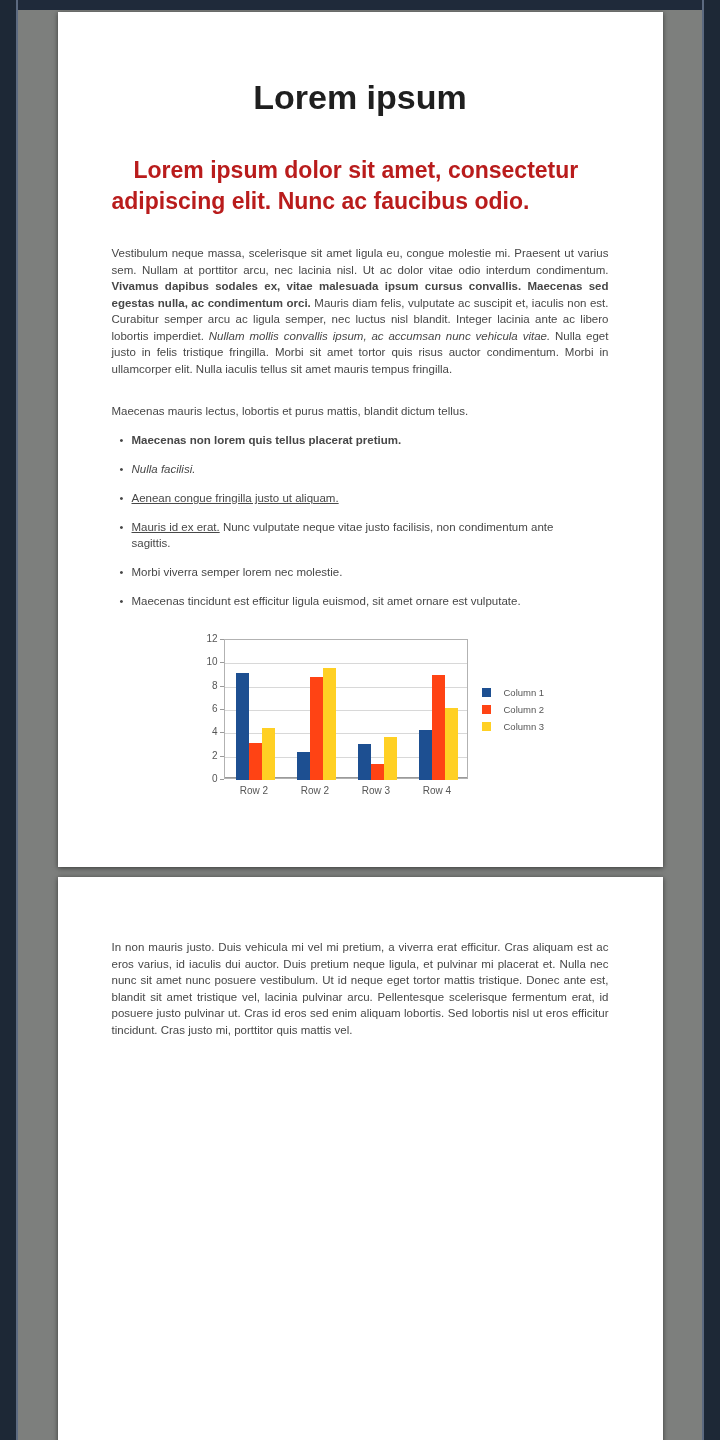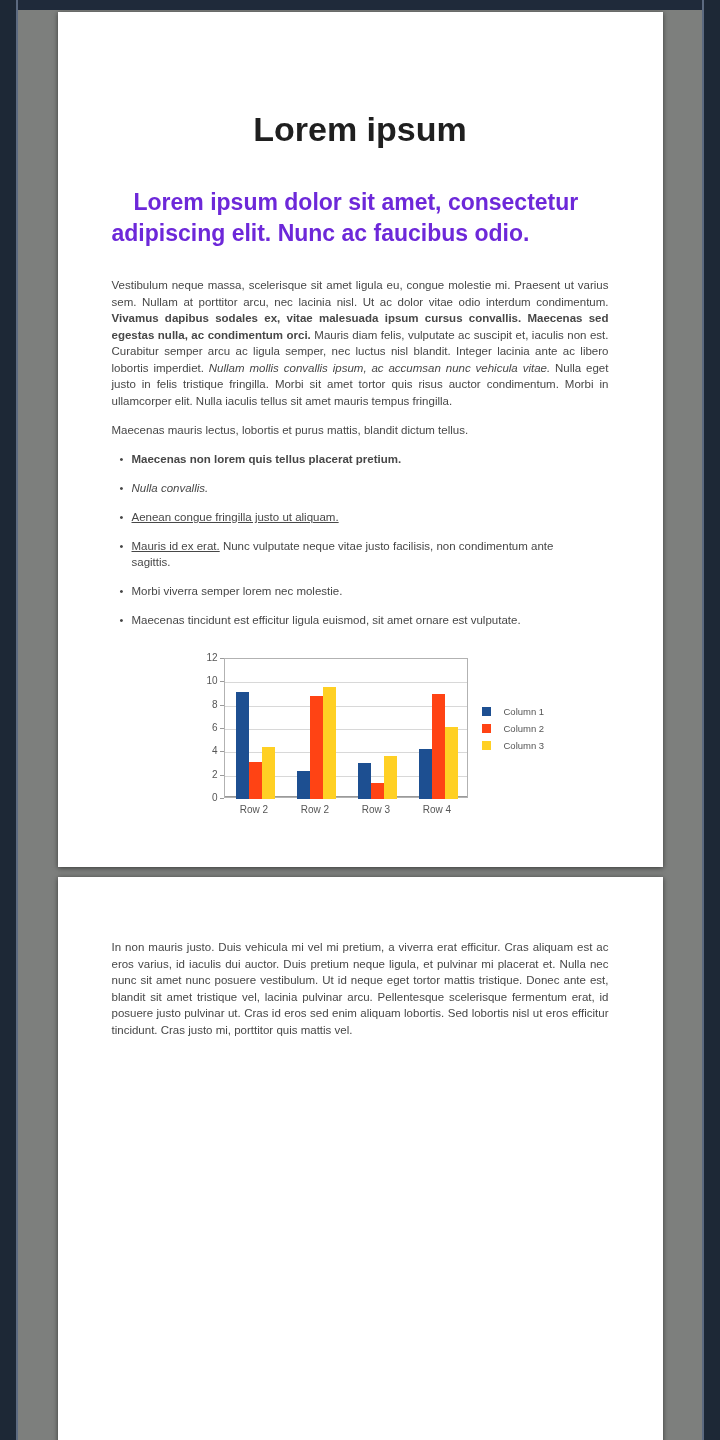--- a/index.html
+++ b/index.html
@@ -37,24 +37,24 @@
   .icon-btn { width:98px; height:74px; border:2px solid #7d8ba1; border-radius:10px; background:transparent; display:flex; align-items:center; justify-content:center; cursor:pointer; }
   .menu-glyph { display:flex; flex-direction:column; gap:5px; }
   .menu-glyph i { display:block; width:36px; height:6px; background:#8997ad; border-radius:1px; }
 
   .pdf-viewer { margin-top:14px; width:100%; flex:1; background:#7d7f7d; overflow:hidden; display:flex; flex-direction:column; align-items:center; }
   .pdf-page { width:605px; background:#ffffff; box-shadow:0 1px 5px rgba(0,0,0,.55); flex:none; position:relative; overflow:hidden; }
   .page-1 { height:855px; margin-top:2px; }
   .page-2 { height:855px; margin-top:10px; }
   .page-inner { padding:0 54px; color:#474747; }
 
-  .doc-title { margin-top:98px; text-align:center; font-size:34px; font-weight:700; color:#1f1f1f; }
-  .doc-subtitle { margin-top:38px; font-size:23px; font-weight:700; line-height:31px; color:#6d28d9; text-indent:22px; }
+  .doc-title { margin-top:66px; text-align:center; font-size:34px; font-weight:700; color:#1f1f1f; }
+  .doc-subtitle { margin-top:38px; font-size:23px; font-weight:700; line-height:31px; color:#b91c1c; text-indent:22px; }
   .doc-para { margin-top:28px; font-size:11.5px; line-height:16.5px; text-align:justify; }
-  .doc-para2 { margin-top:13px; font-size:11.5px; line-height:16px; }
+  .doc-para2 { margin-top:26px; font-size:11.5px; line-height:16px; }
   .doc-bullets { margin-top:6px; list-style:none; }
   .doc-bullets li { display:flex; margin-top:13px; font-size:11.5px; line-height:16px; }
   .doc-bullets .marker { width:20px; flex:none; text-align:center; font-size:11px; }
   .doc-bullets .btext { flex:1; padding-right:40px; }
   .run-b { font-weight:700; }
   .run-i { font-style:italic; }
   .run-u { text-decoration:underline; }
   .p2-para { margin-top:62px; font-size:11.5px; line-height:16.5px; text-align:justify; }
 
   
@@ -202,21 +202,21 @@
             <h2 class="doc-subtitle">Lorem ipsum dolor sit amet, consectetur adipiscing elit. Nunc ac faucibus odio.</h2>
             <p class="doc-para"><span>Vestibulum neque massa, scelerisque sit amet ligula eu, congue molestie mi. Praesent ut varius sem. Nullam at porttitor arcu, nec lacinia nisl. Ut ac dolor vitae odio interdum condimentum. </span><span class="run-b">Vivamus dapibus sodales ex, vitae malesuada ipsum cursus convallis. Maecenas sed egestas nulla, ac condimentum orci. </span><span>Mauris diam felis, vulputate ac suscipit et, iaculis non est. Curabitur semper arcu ac ligula semper, nec luctus nisl blandit. Integer lacinia ante ac libero lobortis imperdiet. </span><span class="run-i">Nullam mollis convallis ipsum, ac accumsan nunc vehicula vitae. </span><span>Nulla eget justo in felis tristique fringilla. Morbi sit amet tortor quis risus auctor condimentum. Morbi in ullamcorper elit. Nulla iaculis tellus sit amet mauris tempus fringilla.</span></p>
             <p class="doc-para2">Maecenas mauris lectus, lobortis et purus mattis, blandit dictum tellus.</p>
             <ul class="doc-bullets">
                 <li>
                   <span class="marker">•</span>
                   <span class="btext"><span class="run-b">Maecenas non lorem quis tellus placerat pretium.</span></span>
                 </li>
                 <li>
                   <span class="marker">•</span>
-                  <span class="btext"><span class="run-i">Nulla convallis.</span></span>
+                  <span class="btext"><span class="run-i">Nulla facilisi.</span></span>
                 </li>
                 <li>
                   <span class="marker">•</span>
                   <span class="btext"><span class="run-u">Aenean congue fringilla justo ut aliquam.</span></span>
                 </li>
                 <li>
                   <span class="marker">•</span>
                   <span class="btext"><span class="run-u">Mauris id ex erat.</span><span> Nunc vulputate neque vitae justo facilisis, non condimentum ante sagittis.</span></span>
                 </li>
                 <li>

